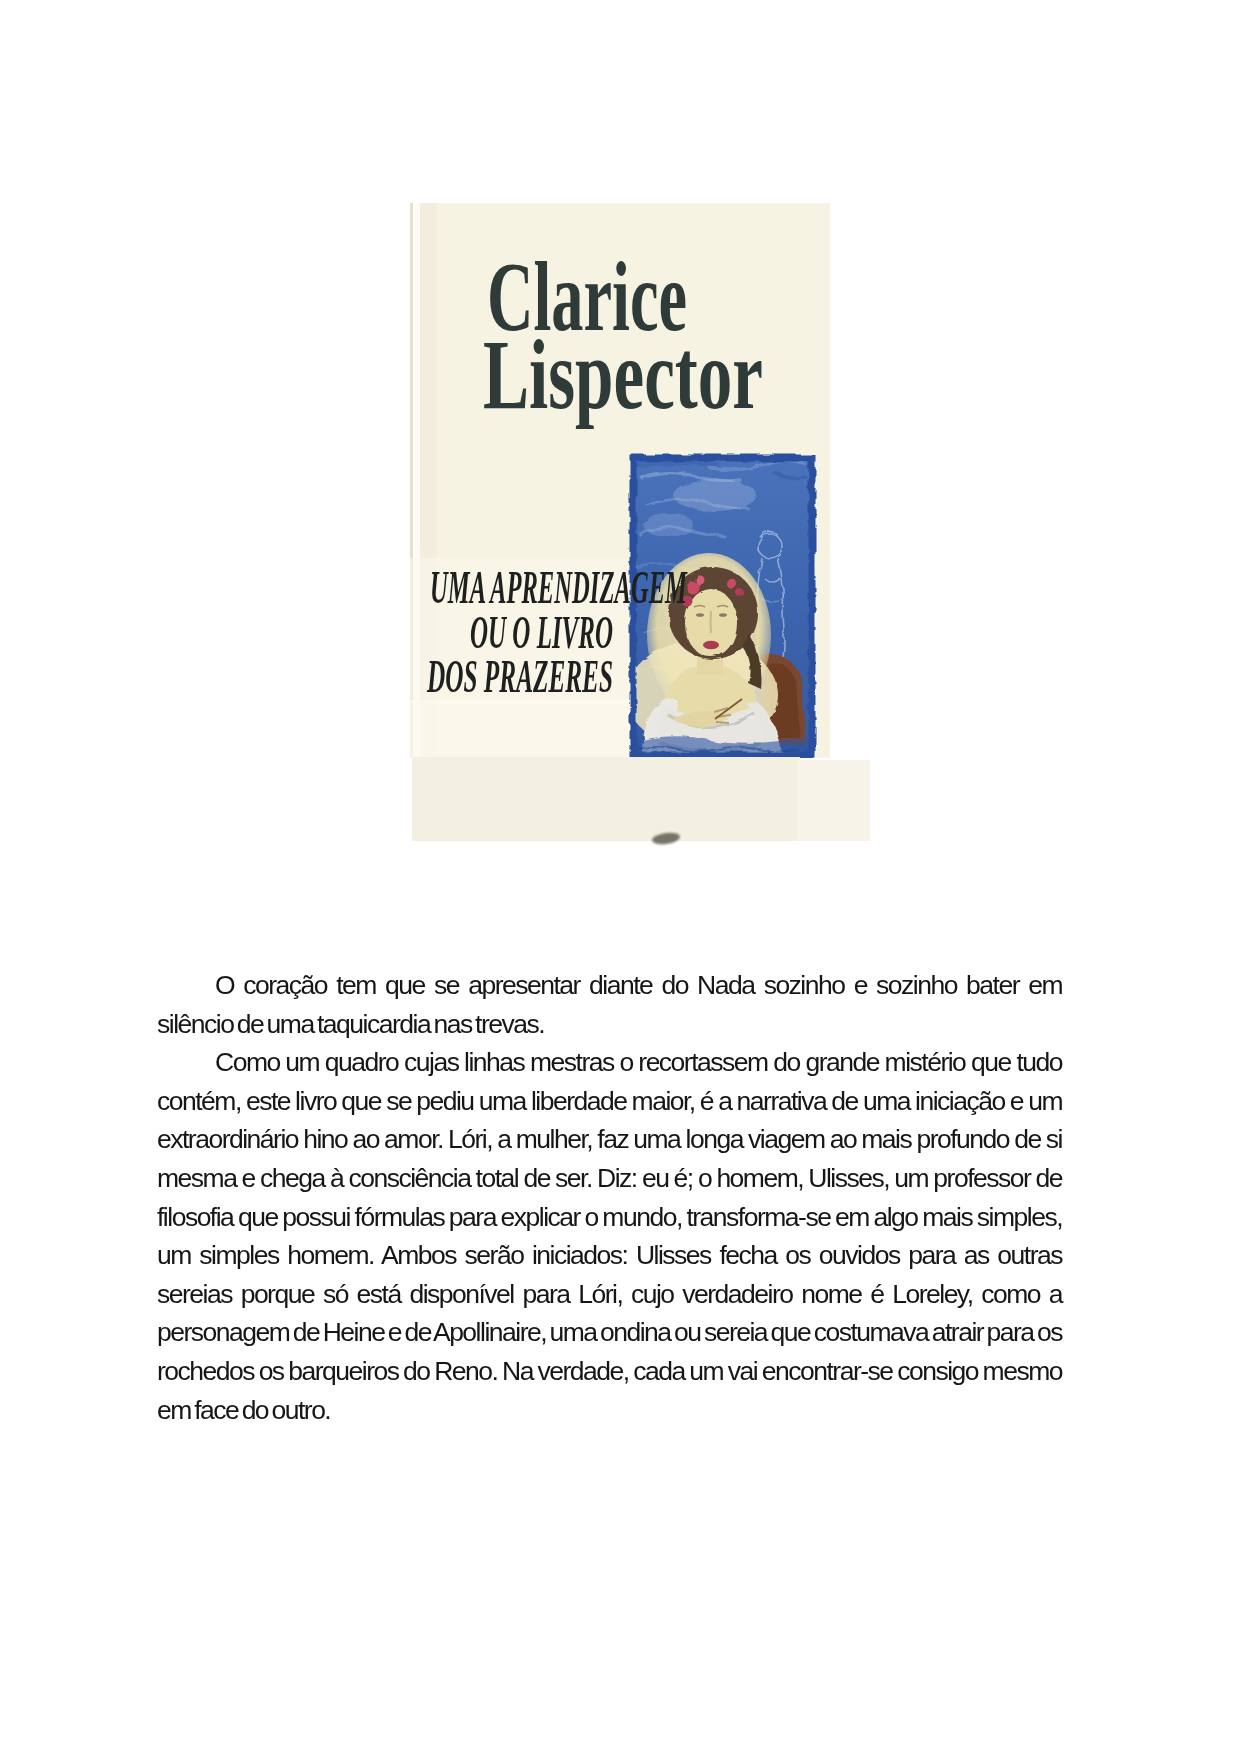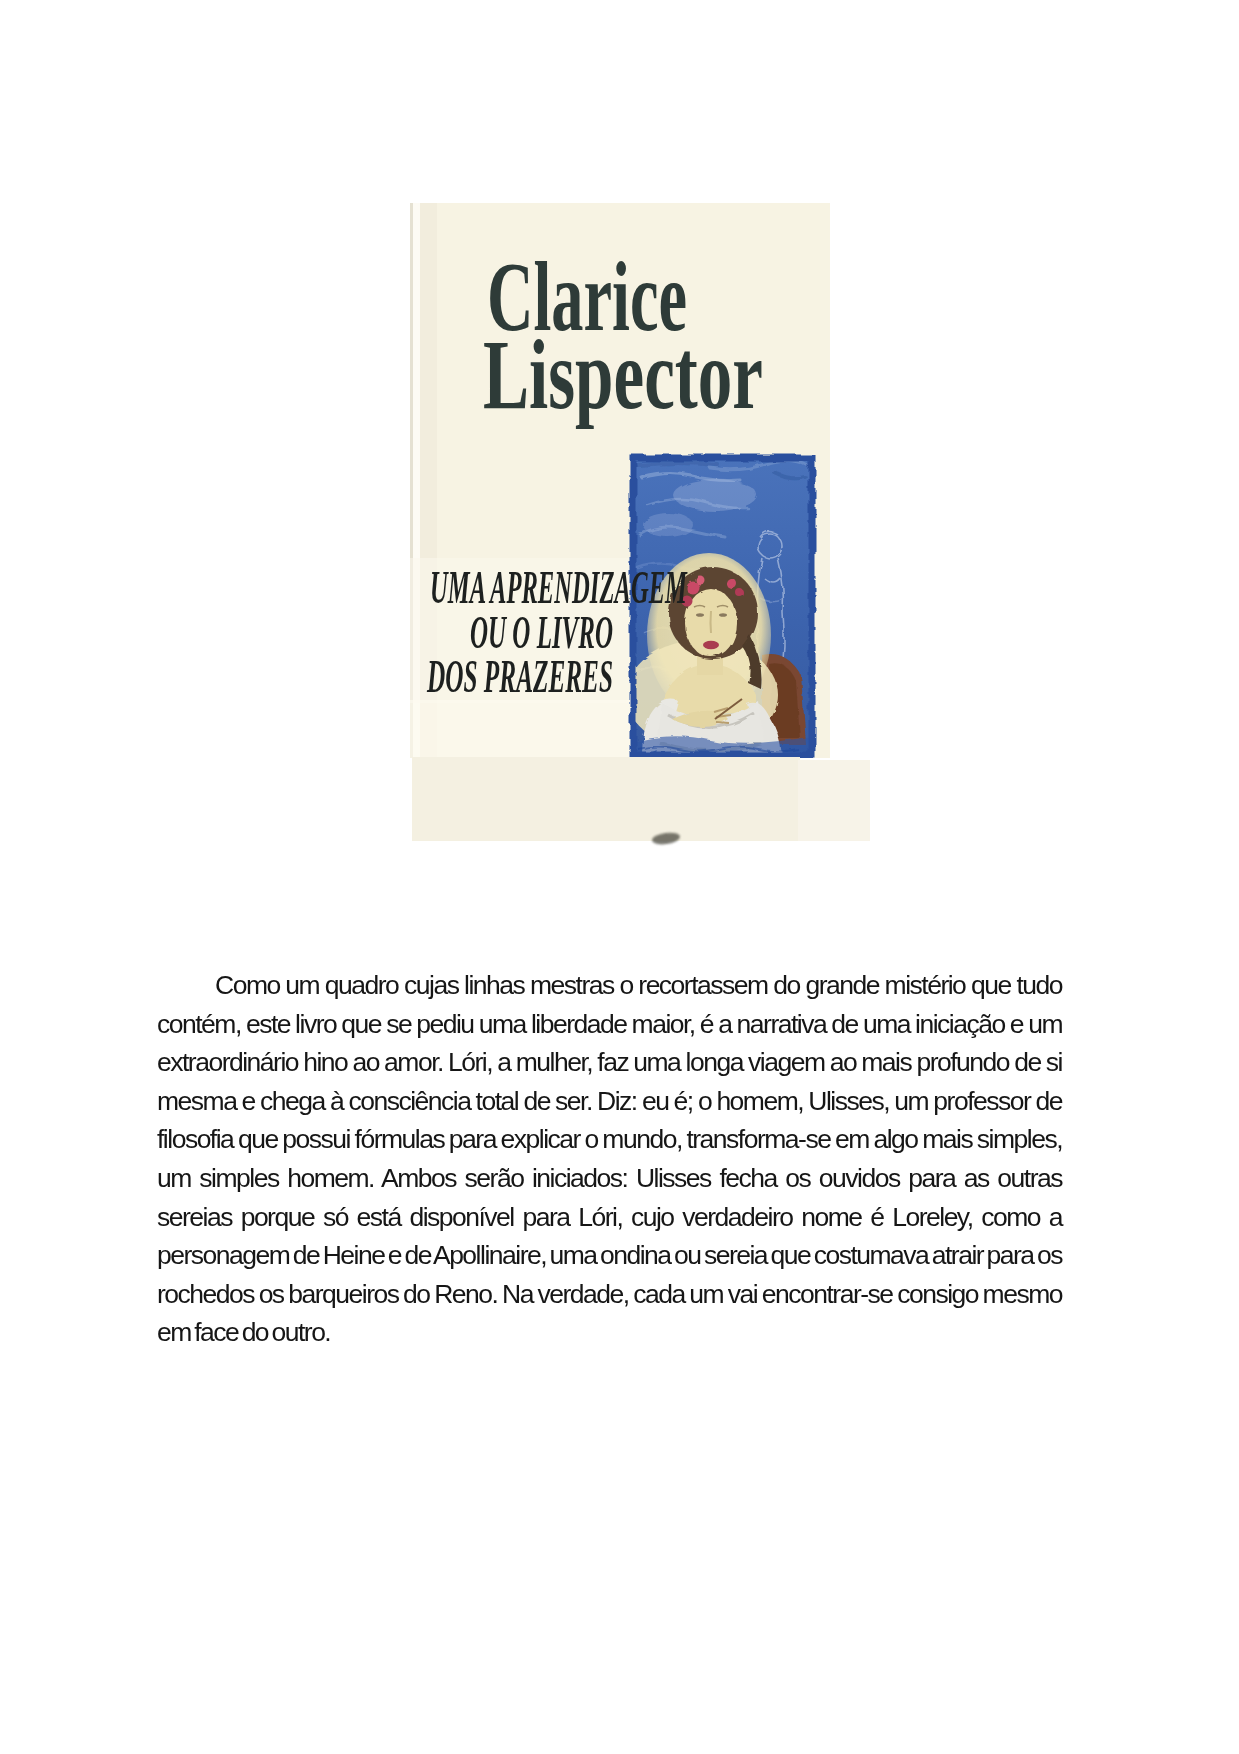--- a/index.html
+++ b/index.html
@@ -143,16 +143,17 @@
         </g>
       </g>
     </svg>
   </div>
 
   <div class="scan-band-a"></div>
   <div class="scan-band-b"></div>
   <div class="scan-smudge"></div>
 
   <div class="synopsis">
+    <p>O coração tem que se apresentar diante do Nada sozinho e sozinho bater em silêncio de uma taquicardia nas trevas.</p>
     <p>Como um quadro cujas linhas mestras o recortassem do grande mistério que tudo contém, este livro que se pediu uma liberdade maior, é a narrativa de uma iniciação e um extraordinário hino ao amor. Lóri, a mulher, faz uma longa viagem ao mais profundo de si mesma e chega à consciência total de ser. Diz: eu é; o homem, Ulisses, um professor de filosofia que possui fórmulas para explicar o mundo, transforma-se em algo mais simples, um simples homem. Ambos serão iniciados: Ulisses fecha os ouvidos para as outras sereias porque só está disponível para Lóri, cujo verdadeiro nome é Loreley, como a personagem de Heine e de Apollinaire, uma ondina ou sereia que costumava atrair para os rochedos os barqueiros do Reno. Na verdade, cada um vai encontrar-se consigo mesmo em face do outro.</p>
   </div>
 
 </div>
 
 </body></html>

